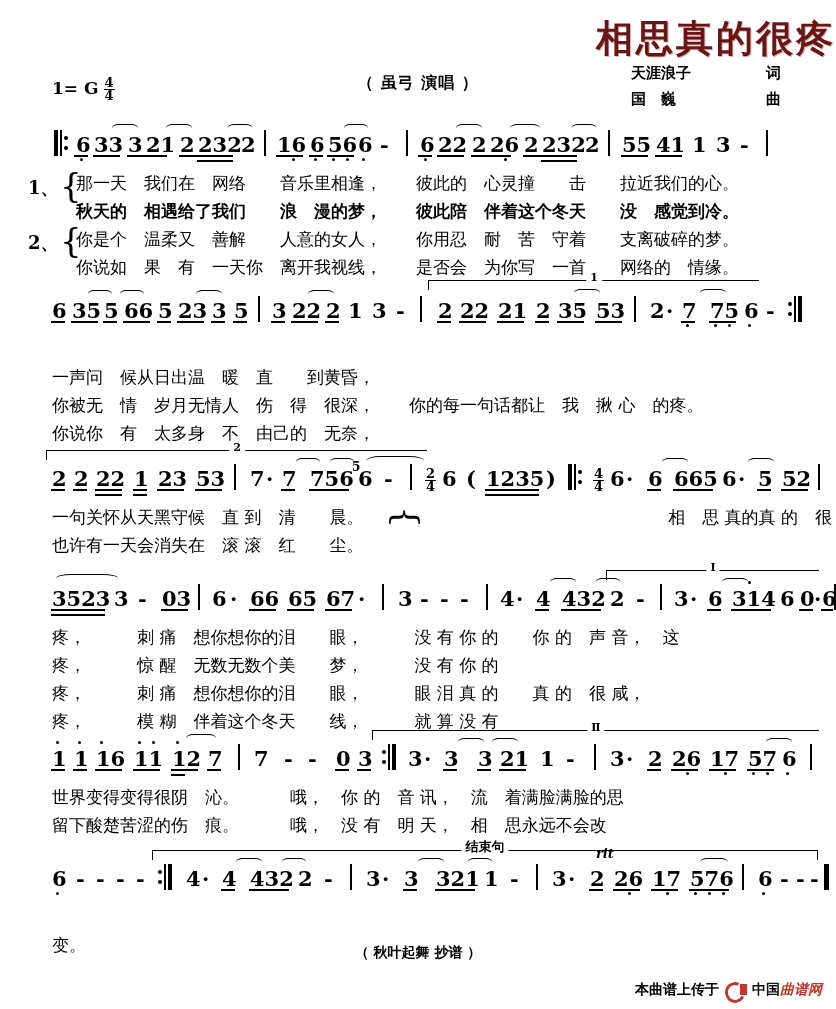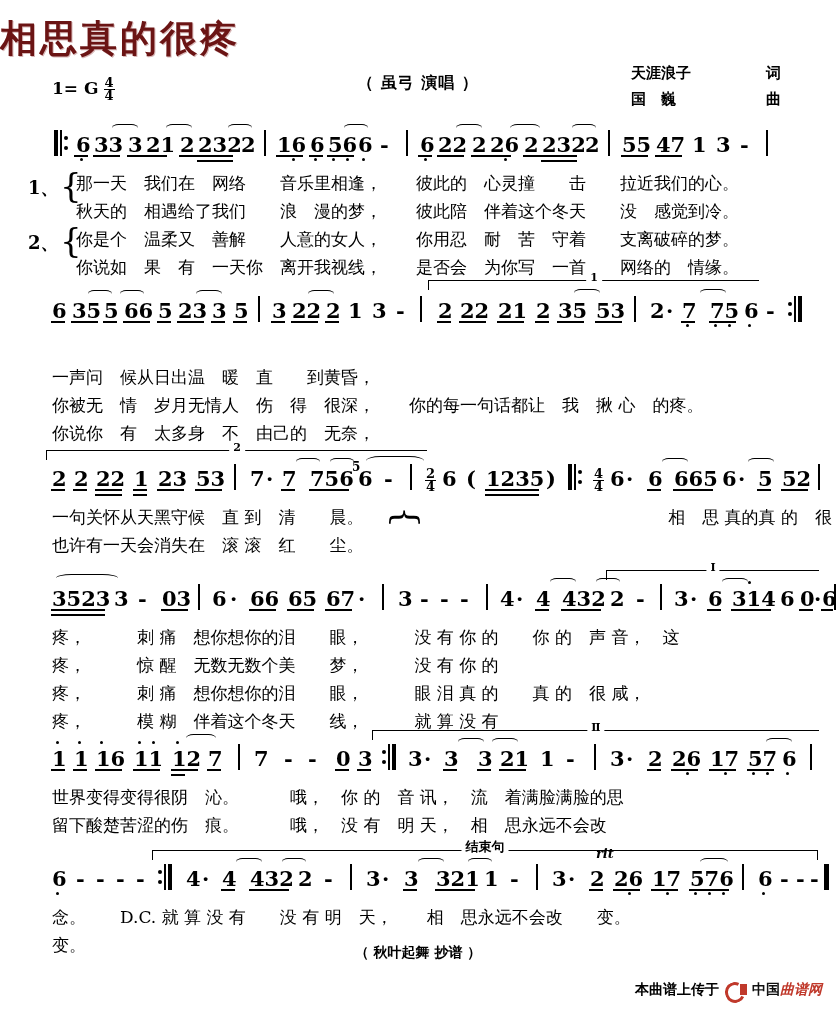--- a/index.html
+++ b/index.html
@@ -11,21 +11,21 @@
     width: 836px;
     height: 1009px;
     position: relative;
     font-family: "DejaVu Sans", "Liberation Sans", sans-serif;
     color: #000;
     overflow: hidden;
   }
 
   
   .sheet-title {
-    text-align: left;
+    text-align: right;
     font-family: "DejaVu Serif", "Liberation Serif", serif;
     font-weight: bold;
     font-size: 37px;
     color: #6b1414;
     letter-spacing: 3px;
     margin: 14px 0 0 0;
     text-shadow: 1px 1px 0 #d8b8b8;
   }
   .sheet-singer {
     text-align: center;
@@ -256,34 +256,34 @@
     <div class="beam1" style="left:471px;top:27px;width:40px;"></div>
     <div class="slur" style="left:510px;top:-4px;width:30px;"></div>
     <span class="n" style="left:524px;top:4px;">2</span><span class="n" style="left:542px;top:4px;">232</span>
     <div class="beam1" style="left:523px;top:27px;width:54px;"></div>
     <div class="beam2" style="left:541px;top:32px;width:36px;"></div>
     <div class="slur" style="left:572px;top:-4px;width:24px;"></div>
     <span class="n" style="left:585px;top:4px;">2</span>
     <div class="bar" style="left:608px;top:2px;height:26px;"></div>
     
     <span class="n" style="left:622px;top:4px;">55</span><div class="beam1" style="left:621px;top:27px;width:27px;"></div>
-    <span class="n" style="left:656px;top:4px;">47</span><div class="beam1" style="left:655px;top:27px;width:27px;"></div>
+    <span class="n" style="left:656px;top:4px;">41</span><div class="beam1" style="left:655px;top:27px;width:27px;"></div>
     <span class="n" style="left:692px;top:4px;">1</span>
     <span class="n" style="left:716px;top:4px;">3</span>
     <span class="dash" style="left:740px;top:4px;">-</span>
     <div class="bar" style="left:766px;top:2px;height:26px;"></div>
   </div>
 
   <div class="versenum" style="left:28px;top:48px;">1、</div>
   <div class="brace" style="left:60px;top:40px;">{</div>
   <div class="versenum" style="left:28px;top:103px;">2、</div>
   <div class="brace" style="left:60px;top:95px;">{</div>
 
   <div class="lyricrow abs" style="left:76px;top:44px;">那一天　我们在　网络　　音乐里相逢，　　彼此的　心灵撞　　击　　拉近我们的心。</div>
-  <div class="lyricrow abs" style="left:76px;top:72px;">秋天的　相遇给了我们　　浪　漫的梦，　　彼此陪　伴着这个冬天　　没　感觉到冷。</div>
+  <div class="lyricrow abs" style="left:76px;top:72px;font-weight:bold;">秋天的　相遇给了我们　　浪　漫的梦，　　彼此陪　伴着这个冬天　　没　感觉到冷。</div>
   <div class="lyricrow abs" style="left:76px;top:100px;">你是个　温柔又　善解　　人意的女人，　　你用忍　耐　苦　守着　　支离破碎的梦。</div>
   <div class="lyricrow abs" style="left:76px;top:128px;">你说如　果　有　一天你　离开我视线，　　是否会　为你写　一首　　网络的　情缘。</div>
 </div>
 
 <div class="system" style="top:294px;">
 
   <div class="volta" style="left:428px;top:-14px;width:330px;">
     <span class="lbl">1</span>
   </div>
   <div class="noterow">
@@ -543,21 +543,20 @@
     <div class="slur" style="left:700px;top:-4px;width:28px;"></div>
     <span class="n" style="left:690px;top:4px;">576</span><div class="dotl" style="left:694px;top:30px;"></div><div class="dotl" style="left:708px;top:30px;"></div><div class="dotl" style="left:722px;top:30px;"></div><div class="beam1" style="left:689px;top:27px;width:40px;"></div>
     <div class="bar" style="left:742px;top:2px;height:26px;"></div>
     <span class="n" style="left:758px;top:4px;">6</span><div class="dotl" style="left:762px;top:30px;"></div>
     <span class="dash" style="left:780px;top:4px;">-</span>
     <span class="dash" style="left:796px;top:4px;">-</span>
     <span class="dash" style="left:810px;top:4px;">-</span>
     <div class="dbar" style="left:824px;top:2px;height:26px;"></div>
   </div>
 
-  <div class="lyricrow abs" style="left:52px;top:44px;">念。　　D.C. 就 算 没 有　　没 有 明　天，　　相　思永远不会改　　变。</div>
   <div class="lyricrow abs" style="left:52px;top:72px;">变。</div>
 </div>
 
 <div class="transcriber" style="top:944px;">（ 秋叶起舞 抄谱 ）</div>
 
 <div class="footer">
   <span>本曲谱上传于</span>
   <span class="logo-mark">
     <span class="c"></span>
       <span class="bars"></span>

